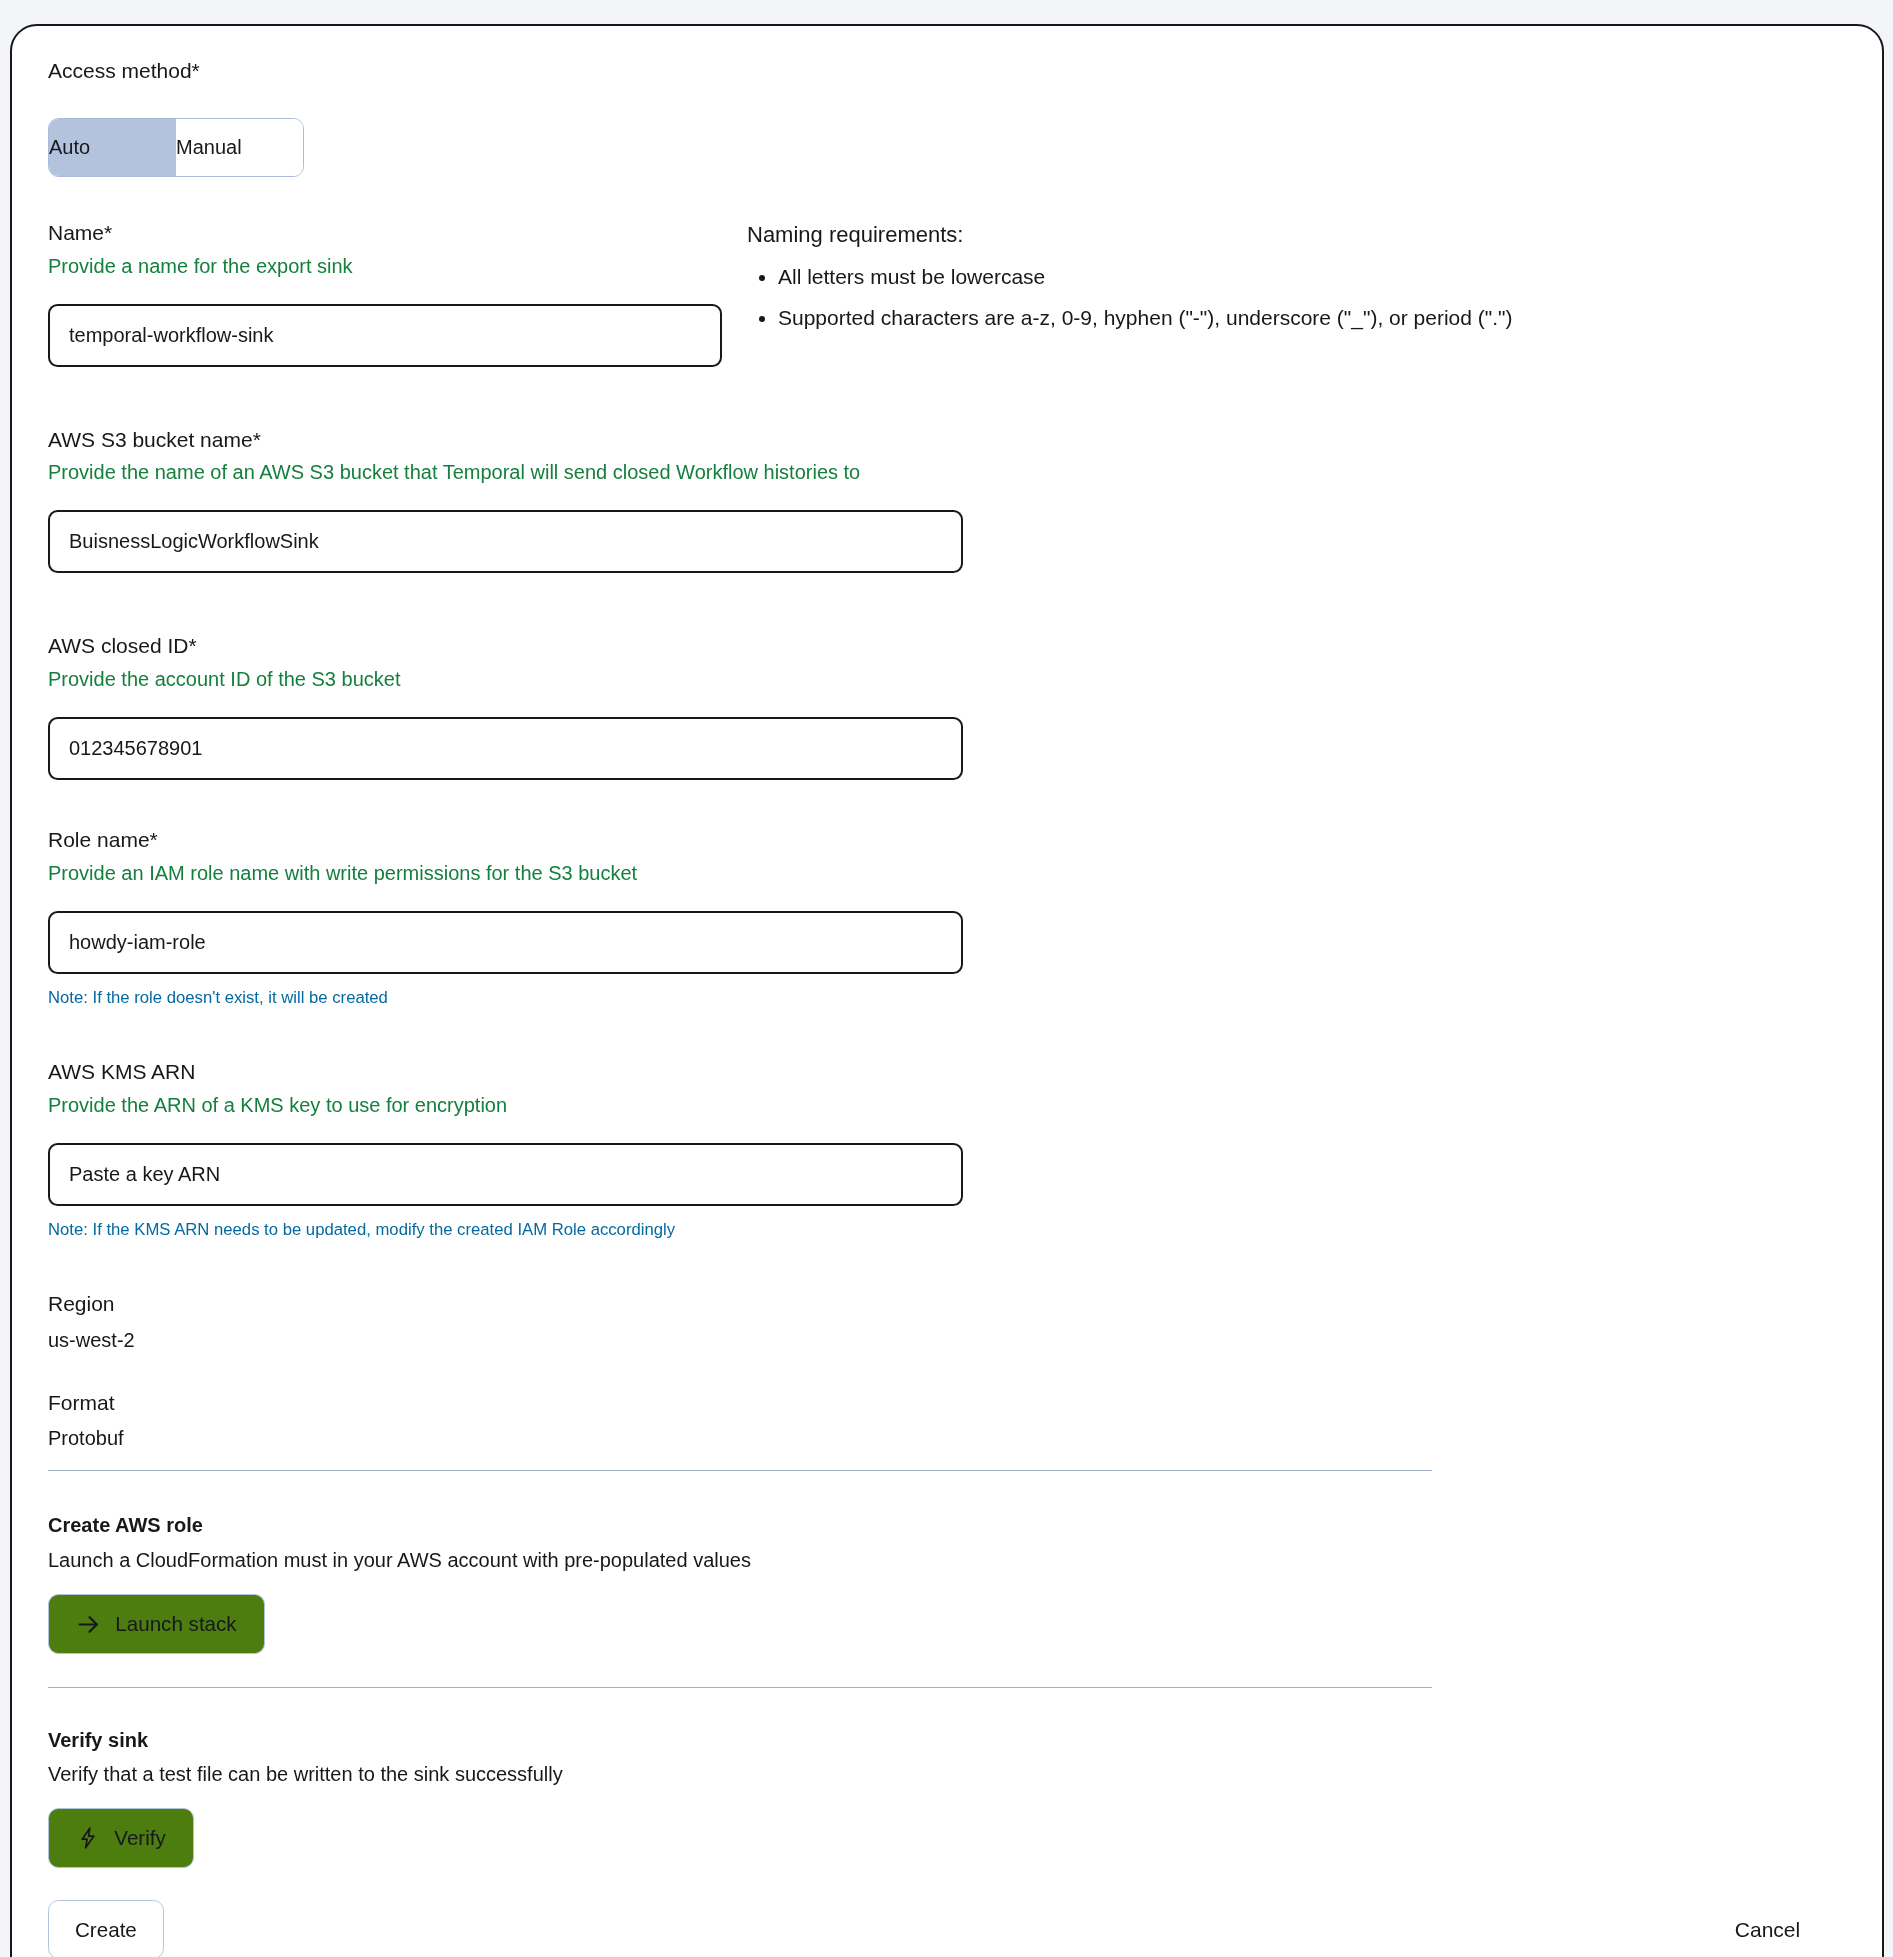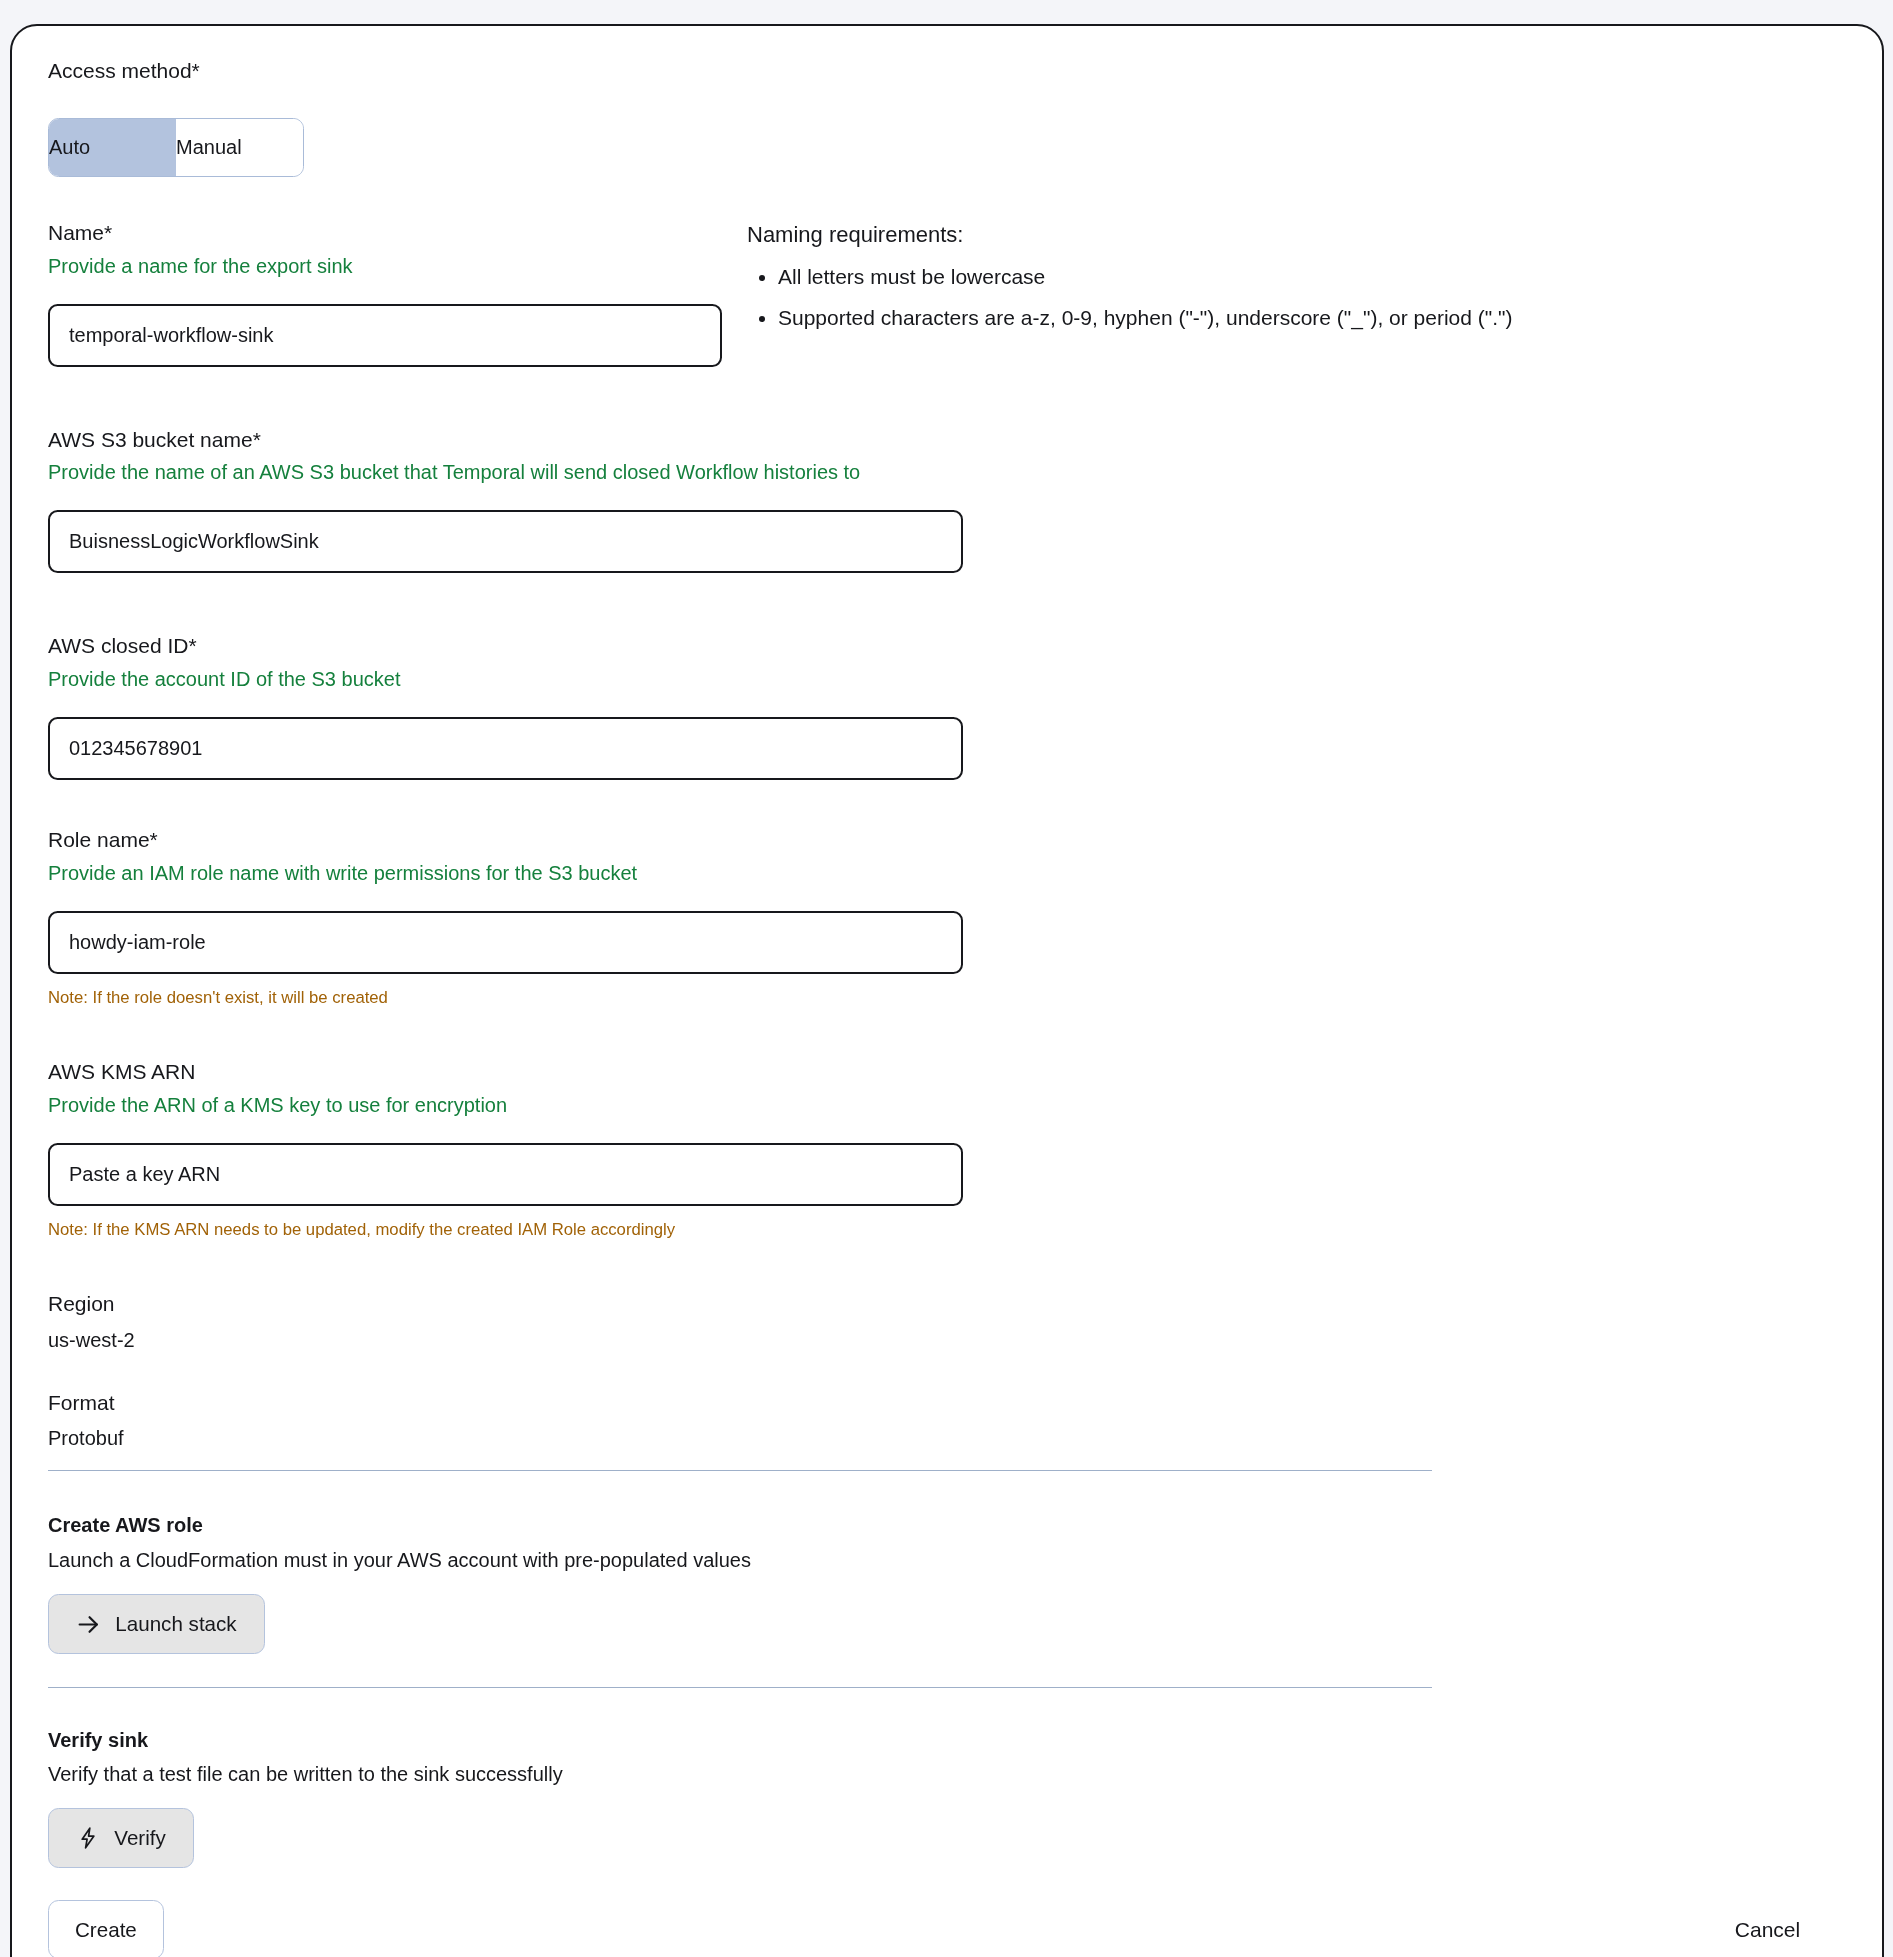--- a/index.html
+++ b/index.html
@@ -14,21 +14,21 @@
     width: 1874px;
     margin: 24px auto 23px auto;
     background: #ffffff;
     border: 2.9px solid #17181c;
     border-radius: 27px;
     padding: 31px 42px 32.5px 36px;
   }
 
   .field-label { font-size: 21px; line-height: 27px; color: #17181c; }
   .field-desc  { font-size: 20px; line-height: 26px; color: #15803d; margin-top: 6.7px; }
-  .field-note  { font-size: 16.7px; line-height: 21px; color: #a16207; margin-top: 13.4px; }
+  .field-note  { font-size: 16.7px; line-height: 21px; color: #0369a1; margin-top: 13.4px; }
 
   
   .access-block { margin-bottom: 42px; }
   .toggle-group {
     display: inline-flex;
     margin-top: 34px;
     border: 1.4px solid #a9bbd8;
     border-radius: 10.5px;
     overflow: hidden;
     background: #ffffff;
@@ -88,21 +88,21 @@
   .divider.post-button { margin: 32.5px 0 40px 0; }
 
   .section-title { font-size: 20px; font-weight: 700; line-height: 25px; }
   .section-desc  { font-size: 20px; line-height: 26px; margin-top: 8.6px; }
 
   .outline-button {
     margin-top: 21px;
     display: inline-flex;
     align-items: center;
     gap: 14.3px;
-    background: #e5e5e5;
+    background: #4d7c0f;
     border: 1.4px solid #b4c3dd;
     border-radius: 10.5px;
     padding: 0 27px;
     height: 60px;
     font-size: 20.6px;
     font-family: inherit;
     color: #17181c;
     cursor: pointer;
   }
   .outline-button svg { display: block; }

